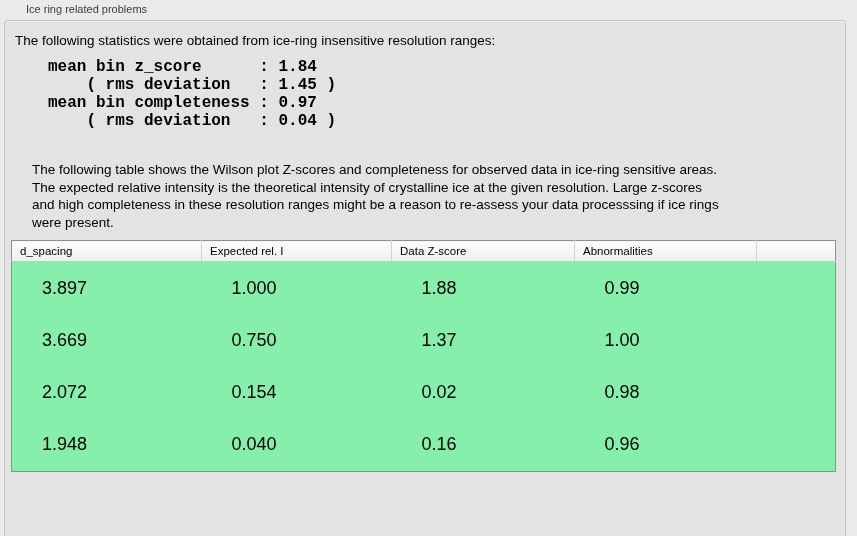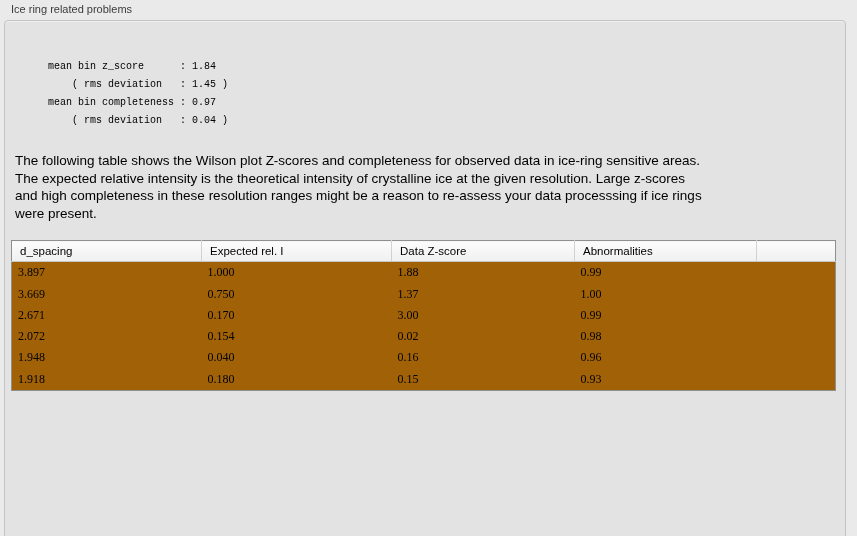--- a/index.html
+++ b/index.html
@@ -5,81 +5,81 @@
   html,body { margin:0; padding:0; }
   body {
     width:857px; height:536px;
     background:#eaeaea;
     font-family:"Liberation Sans", sans-serif;
     color:#000;
     position:relative;
     overflow:hidden;
   }
   .group-label {
-    position:absolute; left:11px; top:3px;
+    position:absolute; left:26px; top:3px;
     font-size:11px; color:#3b3b3b;
   }
   .group-box {
     position:absolute; left:4px; top:20px;
     width:840px; height:540px;
     background:#e3e3e3;
     border:1px solid #c4c4c4;
     border-radius:4px;
     box-shadow: inset 0 1px 0 rgba(255,255,255,0.45);
   }
   .para {
     position:absolute; left:10px;
     font-size:13.5px; line-height:17.5px;
     white-space:pre; color:#000;
   }
   .p-intro { top:11px; }
   .mono-block {
     position:absolute; left:43px; top:37px;
     font-family:"Liberation Mono", monospace;
-    font-size:10px; line-height:18px;
-    font-weight:normal;
+    font-size:16px; line-height:18px;
+    font-weight:bold;
     white-space:pre; color:#000;
   }
-  .p-desc { top:131px; }
+  .p-desc { top:140px;margin-left:17px; }
   .p-ignore { top:429px; }
   .p-conclusion { top:472px; }
 
   table.results {
     position:absolute; left:6px; top:219px;
-    width:825px; height:151px;
-    background:#a16207;
+    width:825px; height:232px;
+    background:#86efac;
     border:1px solid #8f8f8f;
     border-collapse:collapse;
     table-layout:fixed;
   }
   table.results thead th {
     height:20px;
     background:linear-gradient(#fcfcfc, #f0f0f0);
     border-right:1px solid #d2d2d2;
     border-bottom:1px solid #c6c6c6;
     font-size:11.5px; font-weight:normal;
     text-align:left; padding:0 0 0 8px;
     white-space:nowrap; overflow:hidden;
   }
   table.results thead th:last-child { border-right:none; }
   table.results tbody td {
-    font-size:12px;
-    padding:0 0 0 6px;
+    font-size:18px;
+    padding:0 0 0 30px;
     white-space:nowrap; overflow:hidden;
     vertical-align:middle;
-    font-family:Liberation Serif, serif;
   }
 </style>
 </head>
 <body>
 
 <div class="group-label">Ice ring related problems</div>
 
 <div class="group-box">
 
+  <div class="para p-intro">The following statistics were obtained from ice-ring insensitive resolution ranges:</div>
 
   <div class="mono-block">mean bin z_score      : 1.84
     ( rms deviation   : 1.45 )
 mean bin completeness : 0.97
     ( rms deviation   : 0.04 )</div>
 
   <div class="para p-desc">The following table shows the Wilson plot Z-scores and completeness for observed data in ice-ring sensitive areas.
 The expected relative intensity is the theoretical intensity of crystalline ice at the given resolution. Large z-scores
 and high completeness in these resolution ranges might be a reason to re-assess your data processsing if ice rings
 were present.</div>
@@ -110,45 +110,31 @@
           <td></td>
         </tr>
         <tr>
           <td>3.669</td>
           <td>0.750</td>
           <td>1.37</td>
           <td>1.00</td>
           <td></td>
         </tr>
         <tr>
-          <td>2.671</td>
-          <td>0.170</td>
-          <td>3.00</td>
-          <td>0.99</td>
-          <td></td>
-        </tr>
-        <tr>
           <td>2.072</td>
           <td>0.154</td>
           <td>0.02</td>
           <td>0.98</td>
           <td></td>
         </tr>
         <tr>
           <td>1.948</td>
           <td>0.040</td>
           <td>0.16</td>
           <td>0.96</td>
           <td></td>
         </tr>
-        <tr>
-          <td>1.918</td>
-          <td>0.180</td>
-          <td>0.15</td>
-          <td>0.93</td>
-          <td></td>
-        </tr>
       </tbody>
   </table>
 
 
 
 </div>
 
 </body></html>

